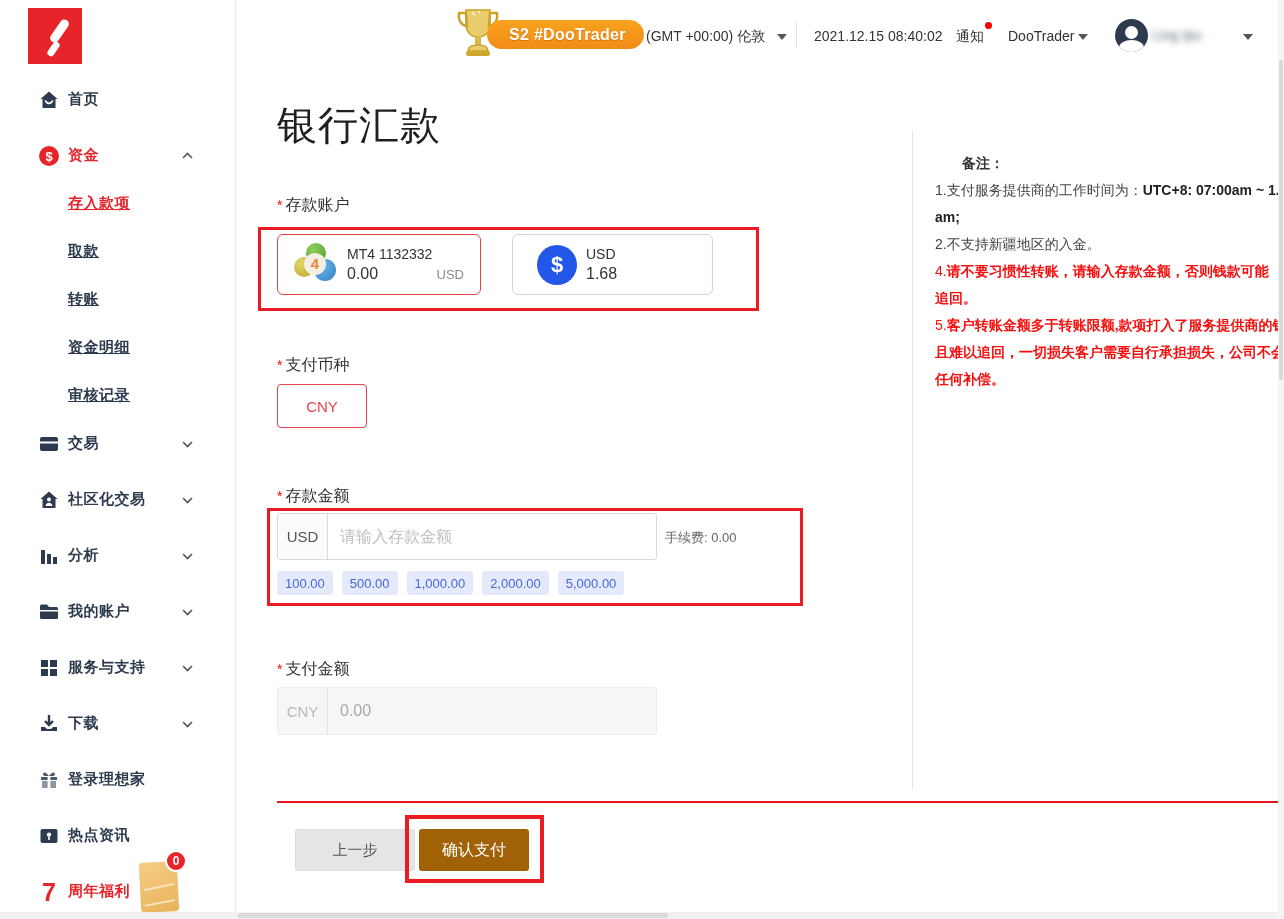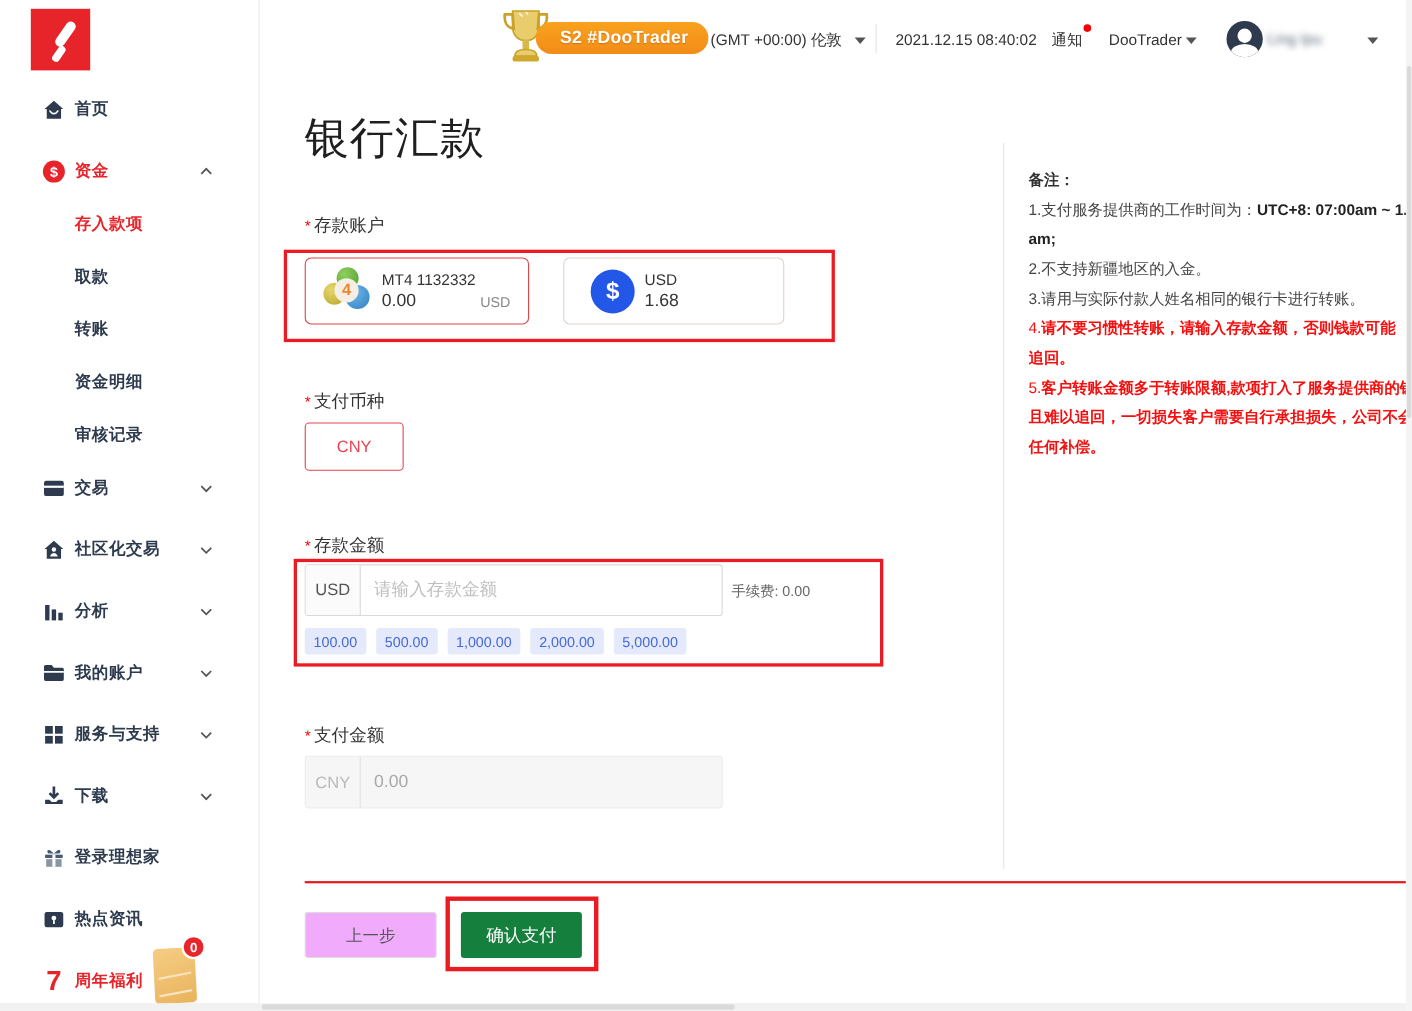--- a/index.html
+++ b/index.html
@@ -10,21 +10,21 @@
   }
 
   
   .sidebar { position:absolute; left:0; top:0; width:236px; height:919px; background:#fff; border-right:1px solid #e9e9e9; }
   .logo { position:absolute; left:28px; top:8px; width:54px; height:56px; background:#e8242b; cursor:pointer; }
   .logo .slash1 { position:absolute; left:27px; top:10px; width:9px; height:26px; background:#fff; border-radius:5px; transform:rotate(35deg); }
   .logo .slash2 { position:absolute; left:22px; top:33px; width:7px; height:16px; background:#fff; border-radius:4px; transform:rotate(35deg); }
   .nav-row { position:absolute; left:0; width:236px; height:32px; cursor:pointer; }
   .nav-row .nicon { position:absolute; left:38px; top:5px; width:22px; height:22px; display:flex; align-items:center; justify-content:center; }
   .nav-row .nlabel { position:absolute; left:68px; top:6px; font-size:15px; font-weight:700; color:#2e3b4e; letter-spacing:.5px; white-space:nowrap; }
-  .nav-row .sublabel { font-weight:700; }
+  .nav-row .sublabel { font-weight:700;text-decoration:underline; }
   .nav-row .chev { position:absolute; left:182px; top:12px; }
   .red-txt { color:#e8242b !important; }
   .dollar-badge { width:20px; height:20px; border-radius:50%; background:#e8242b; color:#fff; font-size:13px; font-weight:700; display:flex; align-items:center; justify-content:center; }
   .chev svg { display:block; }
   .seven-glyph { font-size:25px; font-weight:800; color:#e8242b; line-height:22px; }
   .envelope { position:absolute; left:140px; top:862px; width:38px; height:50px; background:linear-gradient(160deg,#f5cd85,#e9b35c); border-radius:4px; transform:rotate(-3deg); cursor:pointer; }
   .envelope:before { content:""; position:absolute; left:4px; top:24px; width:30px; height:14px; border-top:2px solid #f7e3bd; border-bottom:2px solid #f7e3bd; transform:skewY(-8deg); }
   .env-badge { position:absolute; left:165px; top:850px; width:22px; height:22px; border-radius:50%; background:#e8242b; border:2px solid #fff; color:#fff; font-size:12px; font-weight:700; display:flex; align-items:center; justify-content:center; }
 
   
@@ -62,28 +62,28 @@
   .amt-prefix { width:50px; height:100%; background:#fbfbfb; border-right:1px solid #d9d9d9; display:flex; align-items:center; justify-content:center; font-size:15px; color:#555; flex:none; }
   .amt-input { flex:1; border:none; outline:none; padding:0 12px; font-size:16px; color:#333; font-family:inherit; background:transparent; }
   .amt-input::placeholder { color:#bfbfbf; }
   .fee-label { position:absolute; left:665px; top:529px; font-size:13px; color:#666; }
   .chips { position:absolute; left:277px; top:571px; display:flex; gap:9px; }
   .chip { height:24px; padding:0 8px; background:#e4eafb; border:none; border-radius:3px; color:#4668d9; font-size:13px; cursor:pointer; font-family:inherit; display:flex; align-items:center; }
   .pay-group { position:absolute; left:277px; top:687px; width:380px; height:48px; border:1px solid #ececec; border-radius:3px; display:flex; background:#f6f6f6; }
   .pay-prefix { width:50px; height:100%; border-right:1px solid #e2e2e2; display:flex; align-items:center; justify-content:center; font-size:15px; color:#b9b9b9; flex:none; }
   .pay-input { flex:1; border:none; outline:none; padding:0 12px; font-size:16px; color:#a8a8a8; background:transparent; font-family:inherit; }
   .red-divider { position:absolute; left:277px; top:801px; width:1007px; height:2px; background:#e8171f; }
-  .btn-prev { position:absolute; left:277px; top:829px; width:120px; height:42px; background:#f0abfc; border:1px solid #dcdcdc; border-radius:3px; font-size:15px; color:#555; cursor:pointer; font-family:Liberation Mono, monospace; }
-  .btn-confirm { position:absolute; left:419px; top:829px; width:110px; height:42px; background:#15803d; border:none; border-radius:3px; font-size:16px; color:#fff; cursor:pointer; font-family:inherit; }
+  .btn-prev { position:absolute; left:295px; top:829px; width:120px; height:42px; background:#e5e5e5; border:1px solid #dcdcdc; border-radius:3px; font-size:15px; color:#555; cursor:pointer; font-family:Liberation Mono, monospace; }
+  .btn-confirm { position:absolute; left:419px; top:829px; width:110px; height:42px; background:#a16207; border:none; border-radius:3px; font-size:16px; color:#fff; cursor:pointer; font-family:inherit; }
 
   
   .v-divider { position:absolute; left:912px; top:130px; width:1px; height:660px; background:#e5e5e5; }
   .notes { position:absolute; left:935px; top:150px; width:349px; overflow:hidden; font-size:14px; line-height:27px; color:#444; }
   .notes div { white-space:nowrap; }
-  .notes .nt { font-weight:700; color:#333; }
+  .notes .nt { font-weight:700; color:#333;margin-left:27px; }
   .notes b { color:#222; }
   .nred { color:#f50f0f; }
   .nred b { color:#f50f0f; }
 
   
   .anno { position:absolute; border:3px solid #ea1b22; pointer-events:none; }
   .anno.thick { border-width:4px; }
 
   
   .hscroll { position:absolute; left:0; bottom:0; width:1284px; height:7px; background:#f1f1f1; cursor:pointer; }
@@ -356,21 +356,20 @@
 <div class="red-divider"></div>
 <button class="btn-prev">上一步</button>
 <button class="btn-confirm">确认支付</button>
 
 <div class="v-divider"></div>
 <div class="notes">
   <div class="nt">备注：</div>
   <div><span>1.支付服务提供商的工作时间为：</span><b>UTC+8: 07:00am ~ 1.</b></div>
   <div><b>am;</b></div>
   <div>2.不支持新疆地区的入金。</div>
-  <div>3.请用与实际付款人姓名相同的银行卡进行转账。</div>
   <div class="nred"><span>4.</span><b>请不要习惯性转账，请输入存款金额，否则钱款可能</b></div>
   <div class="nred"><b>追回。</b></div>
   <div class="nred"><span>5.</span><b>客户转账金额多于转账限额,款项打入了服务提供商的钱</b></div>
   <div class="nred"><b>且难以追回，一切损失客户需要自行承担损失，公司不会</b></div>
   <div class="nred"><b>任何补偿。</b></div>
 </div>
 
 <div class="anno" style="left:258px; top:227px; width:501px; height:84px;"></div>
 <div class="anno" style="left:267px; top:508px; width:536px; height:98px;"></div>
 <div class="anno thick" style="left:405px; top:815px; width:139px; height:68px;"></div>

